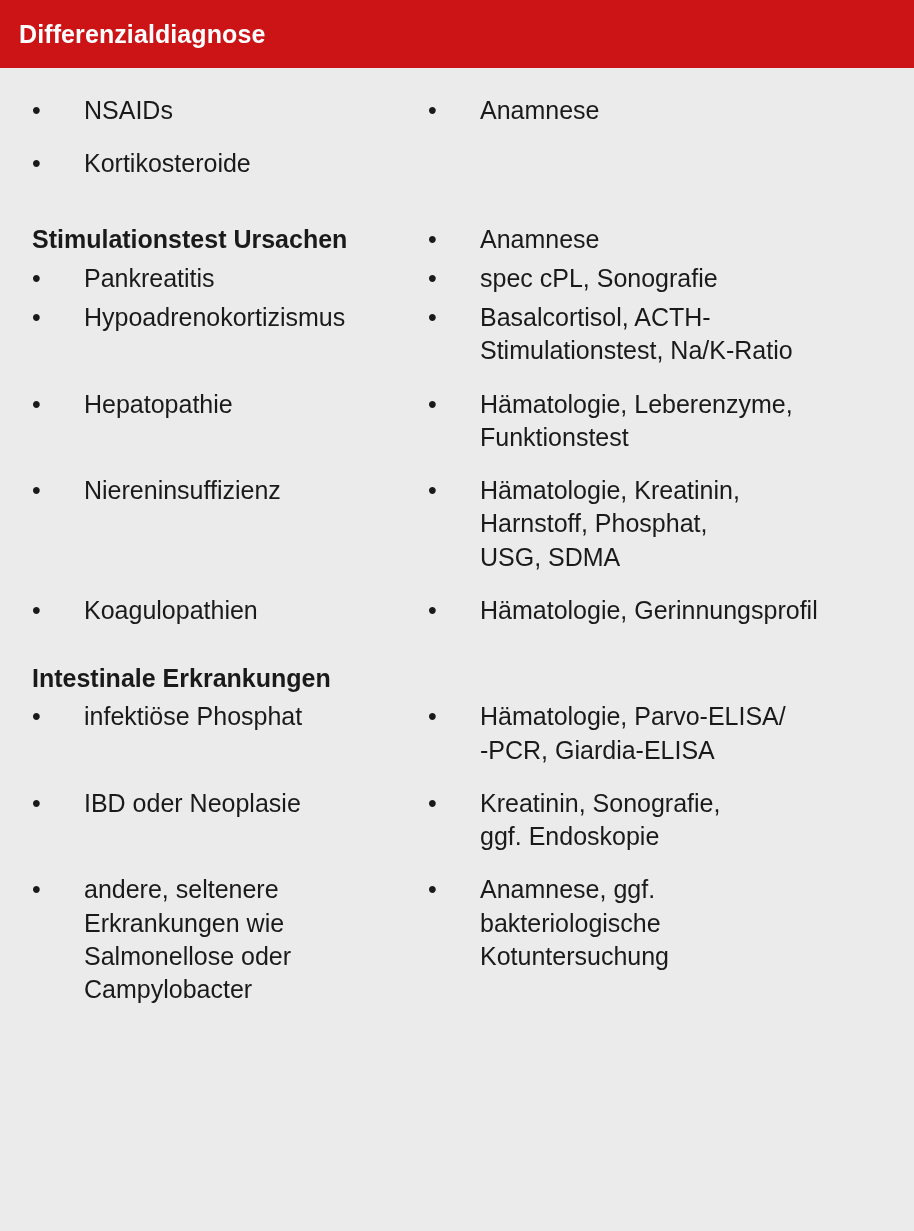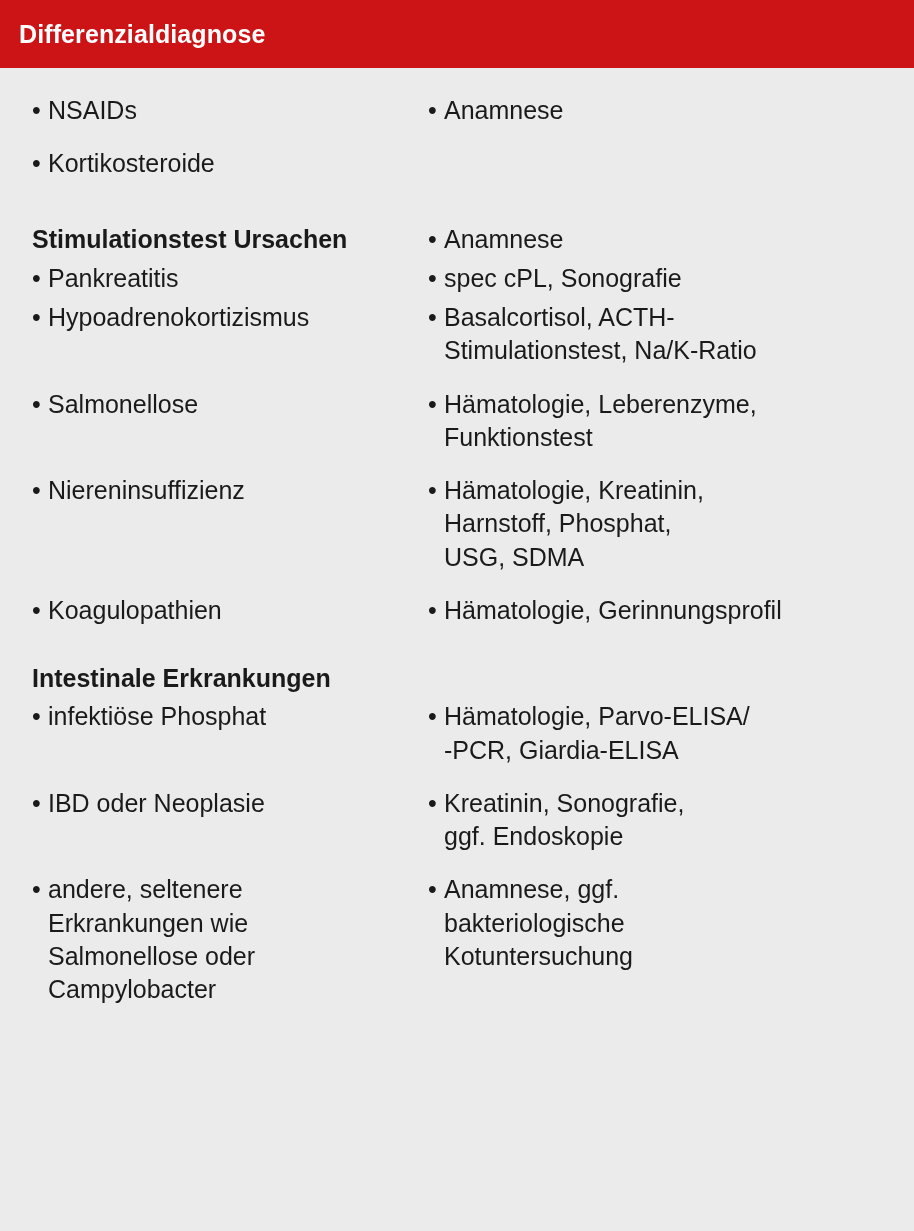--- a/index.html
+++ b/index.html
@@ -81,20 +81,21 @@
     align-items: flex-start;
   }
   .bullet-line .dot {
     width: 16px;
     flex: 0 0 16px;
     line-height: 1.33;
   }
   .bullet-line .txt {
     flex: 1 1 auto;
     white-space: pre-line;
+    margin-left: 36px;
   }
 
   .gap-sm { height: 14px; }
   .gap-md { height: 30px; }
   .gap-lg { height: 36px; }
 </style>
 </head>
 <body>
 
 <div class="table-wrap">
@@ -177,21 +178,21 @@
         </div>
       </div>
     </div>
 
     <div class="gap-sm"></div>
 
     <div class="row">
       <div class="cell cell-a">
         <div class="bullet-line">
           <span class="dot">•</span>
-          <span class="txt">Salmonellose</span>
+          <span class="txt">Hepatopathie</span>
         </div>
       </div>
       <div class="cell cell-b">
         <div class="bullet-line">
           <span class="dot">•</span>
           <span class="txt">Hämatologie, Leberenzyme,
 Funktionstest</span>
         </div>
       </div>
     </div>

